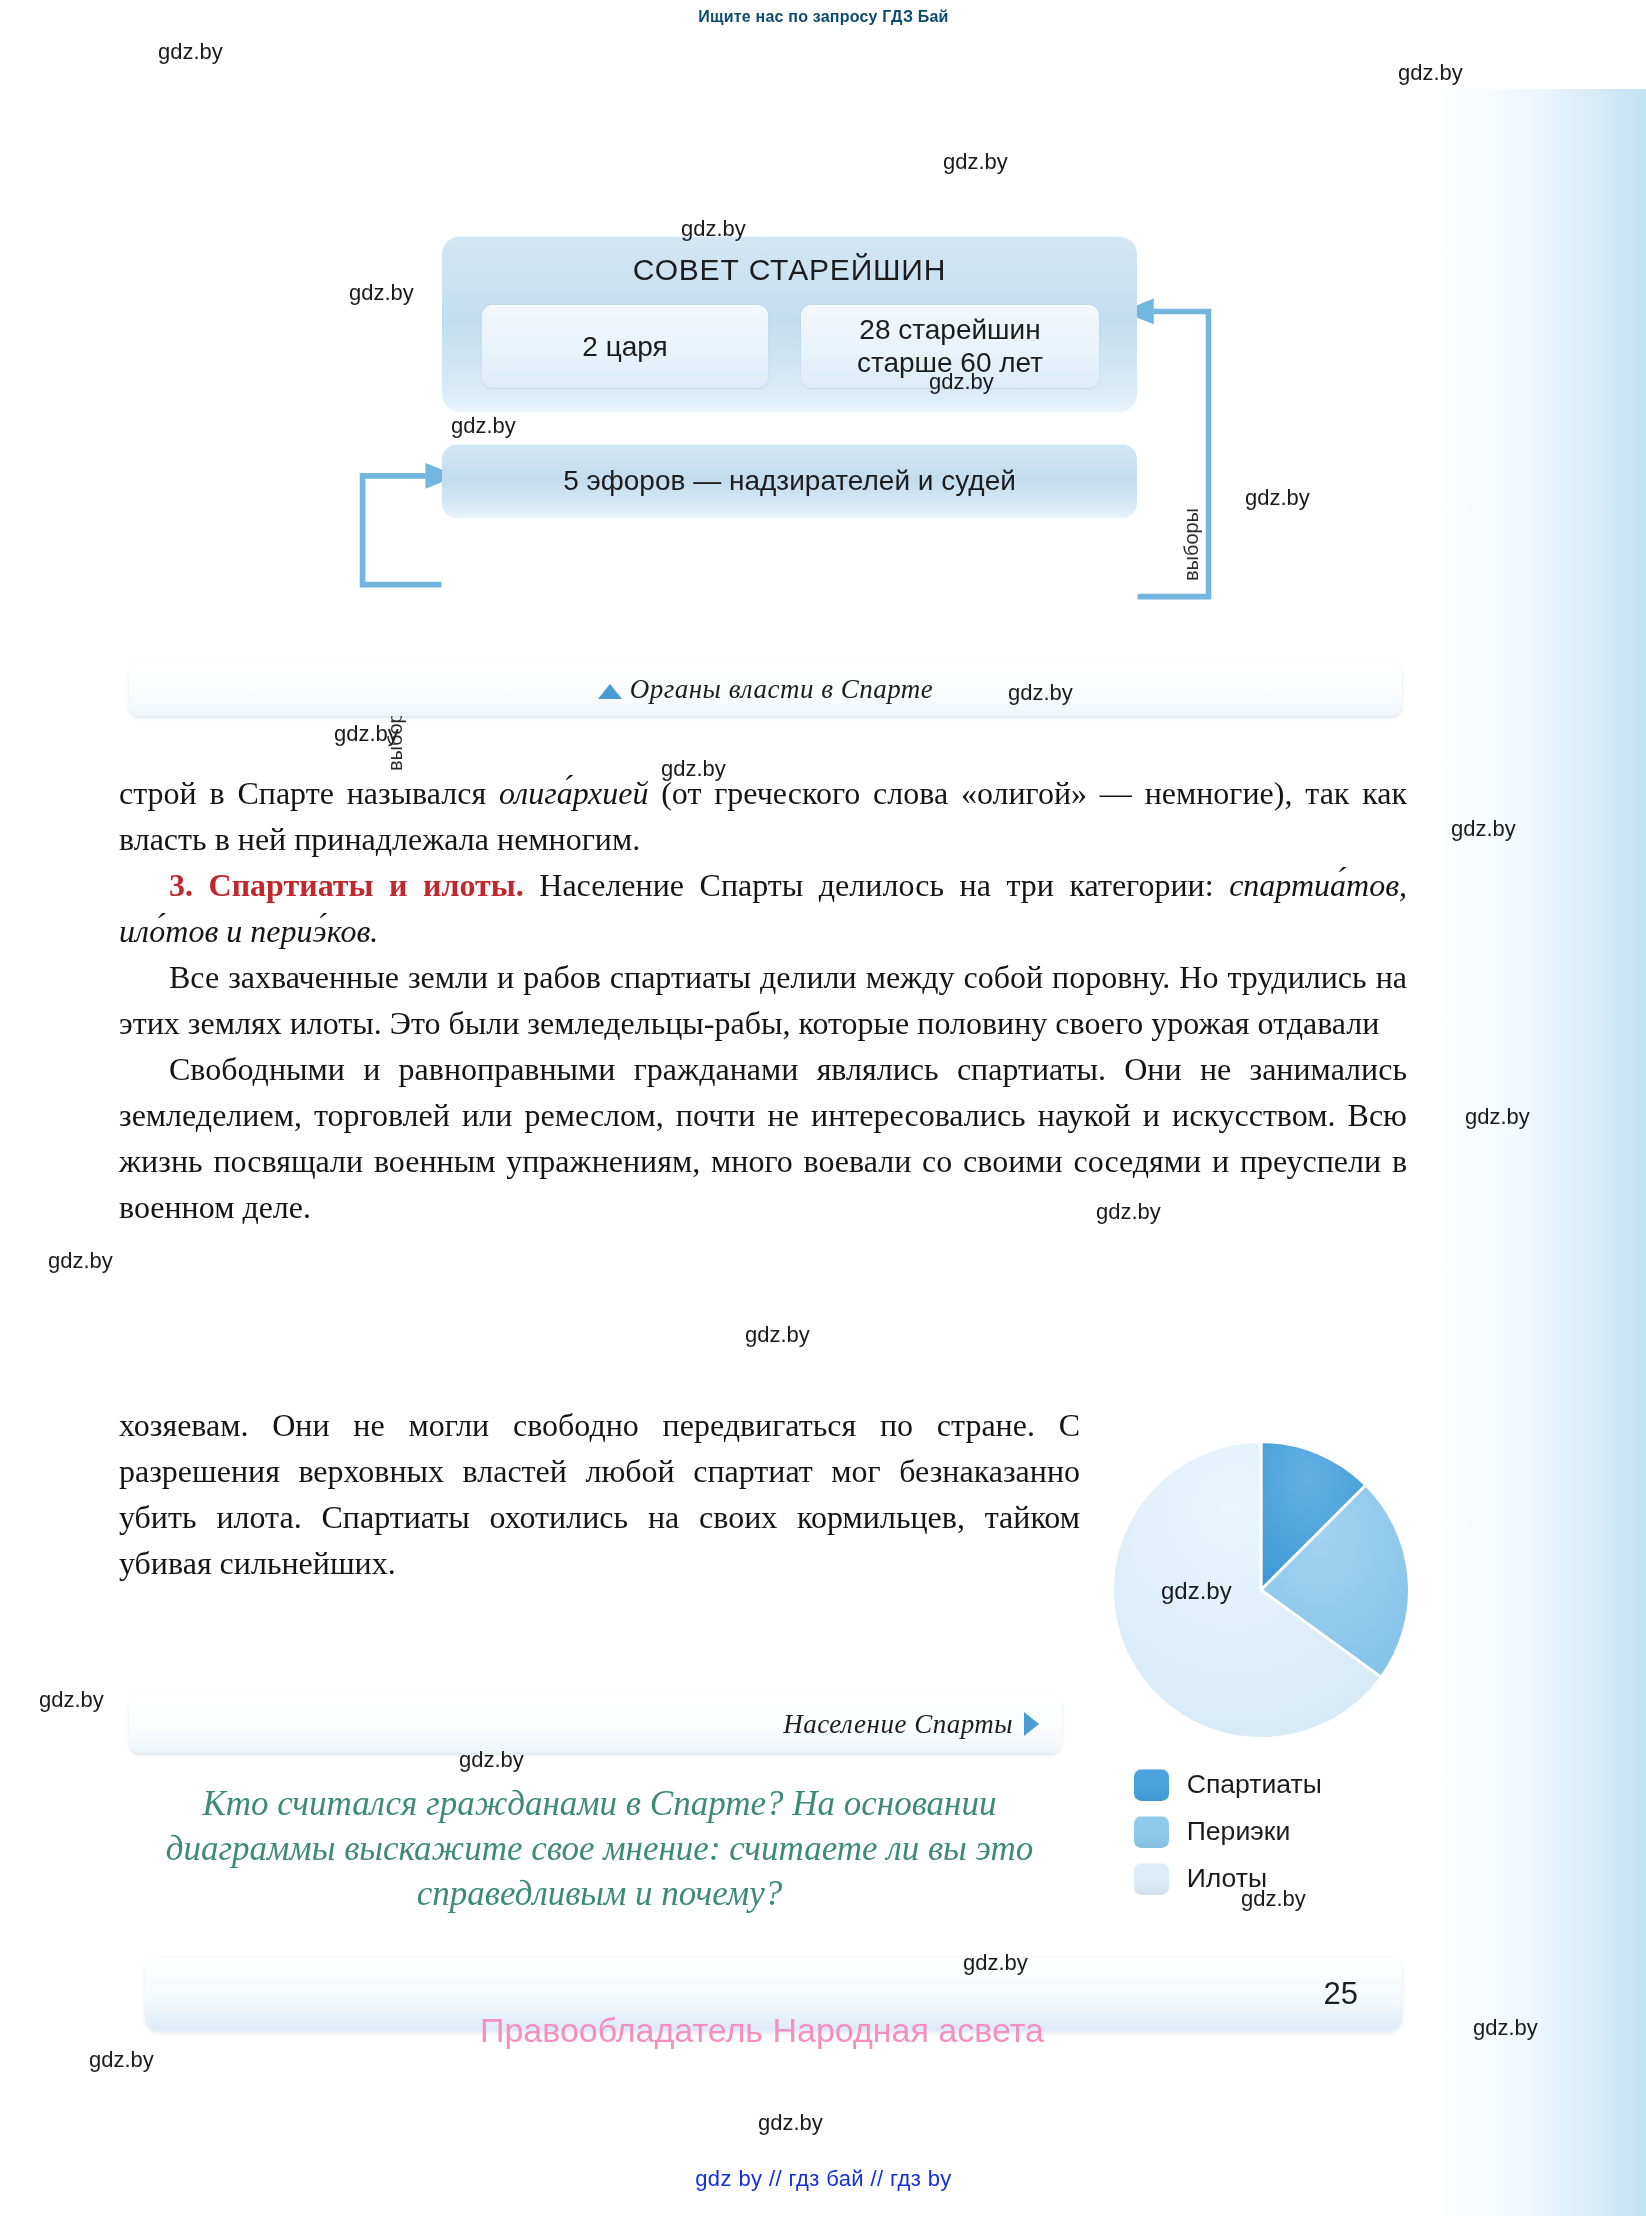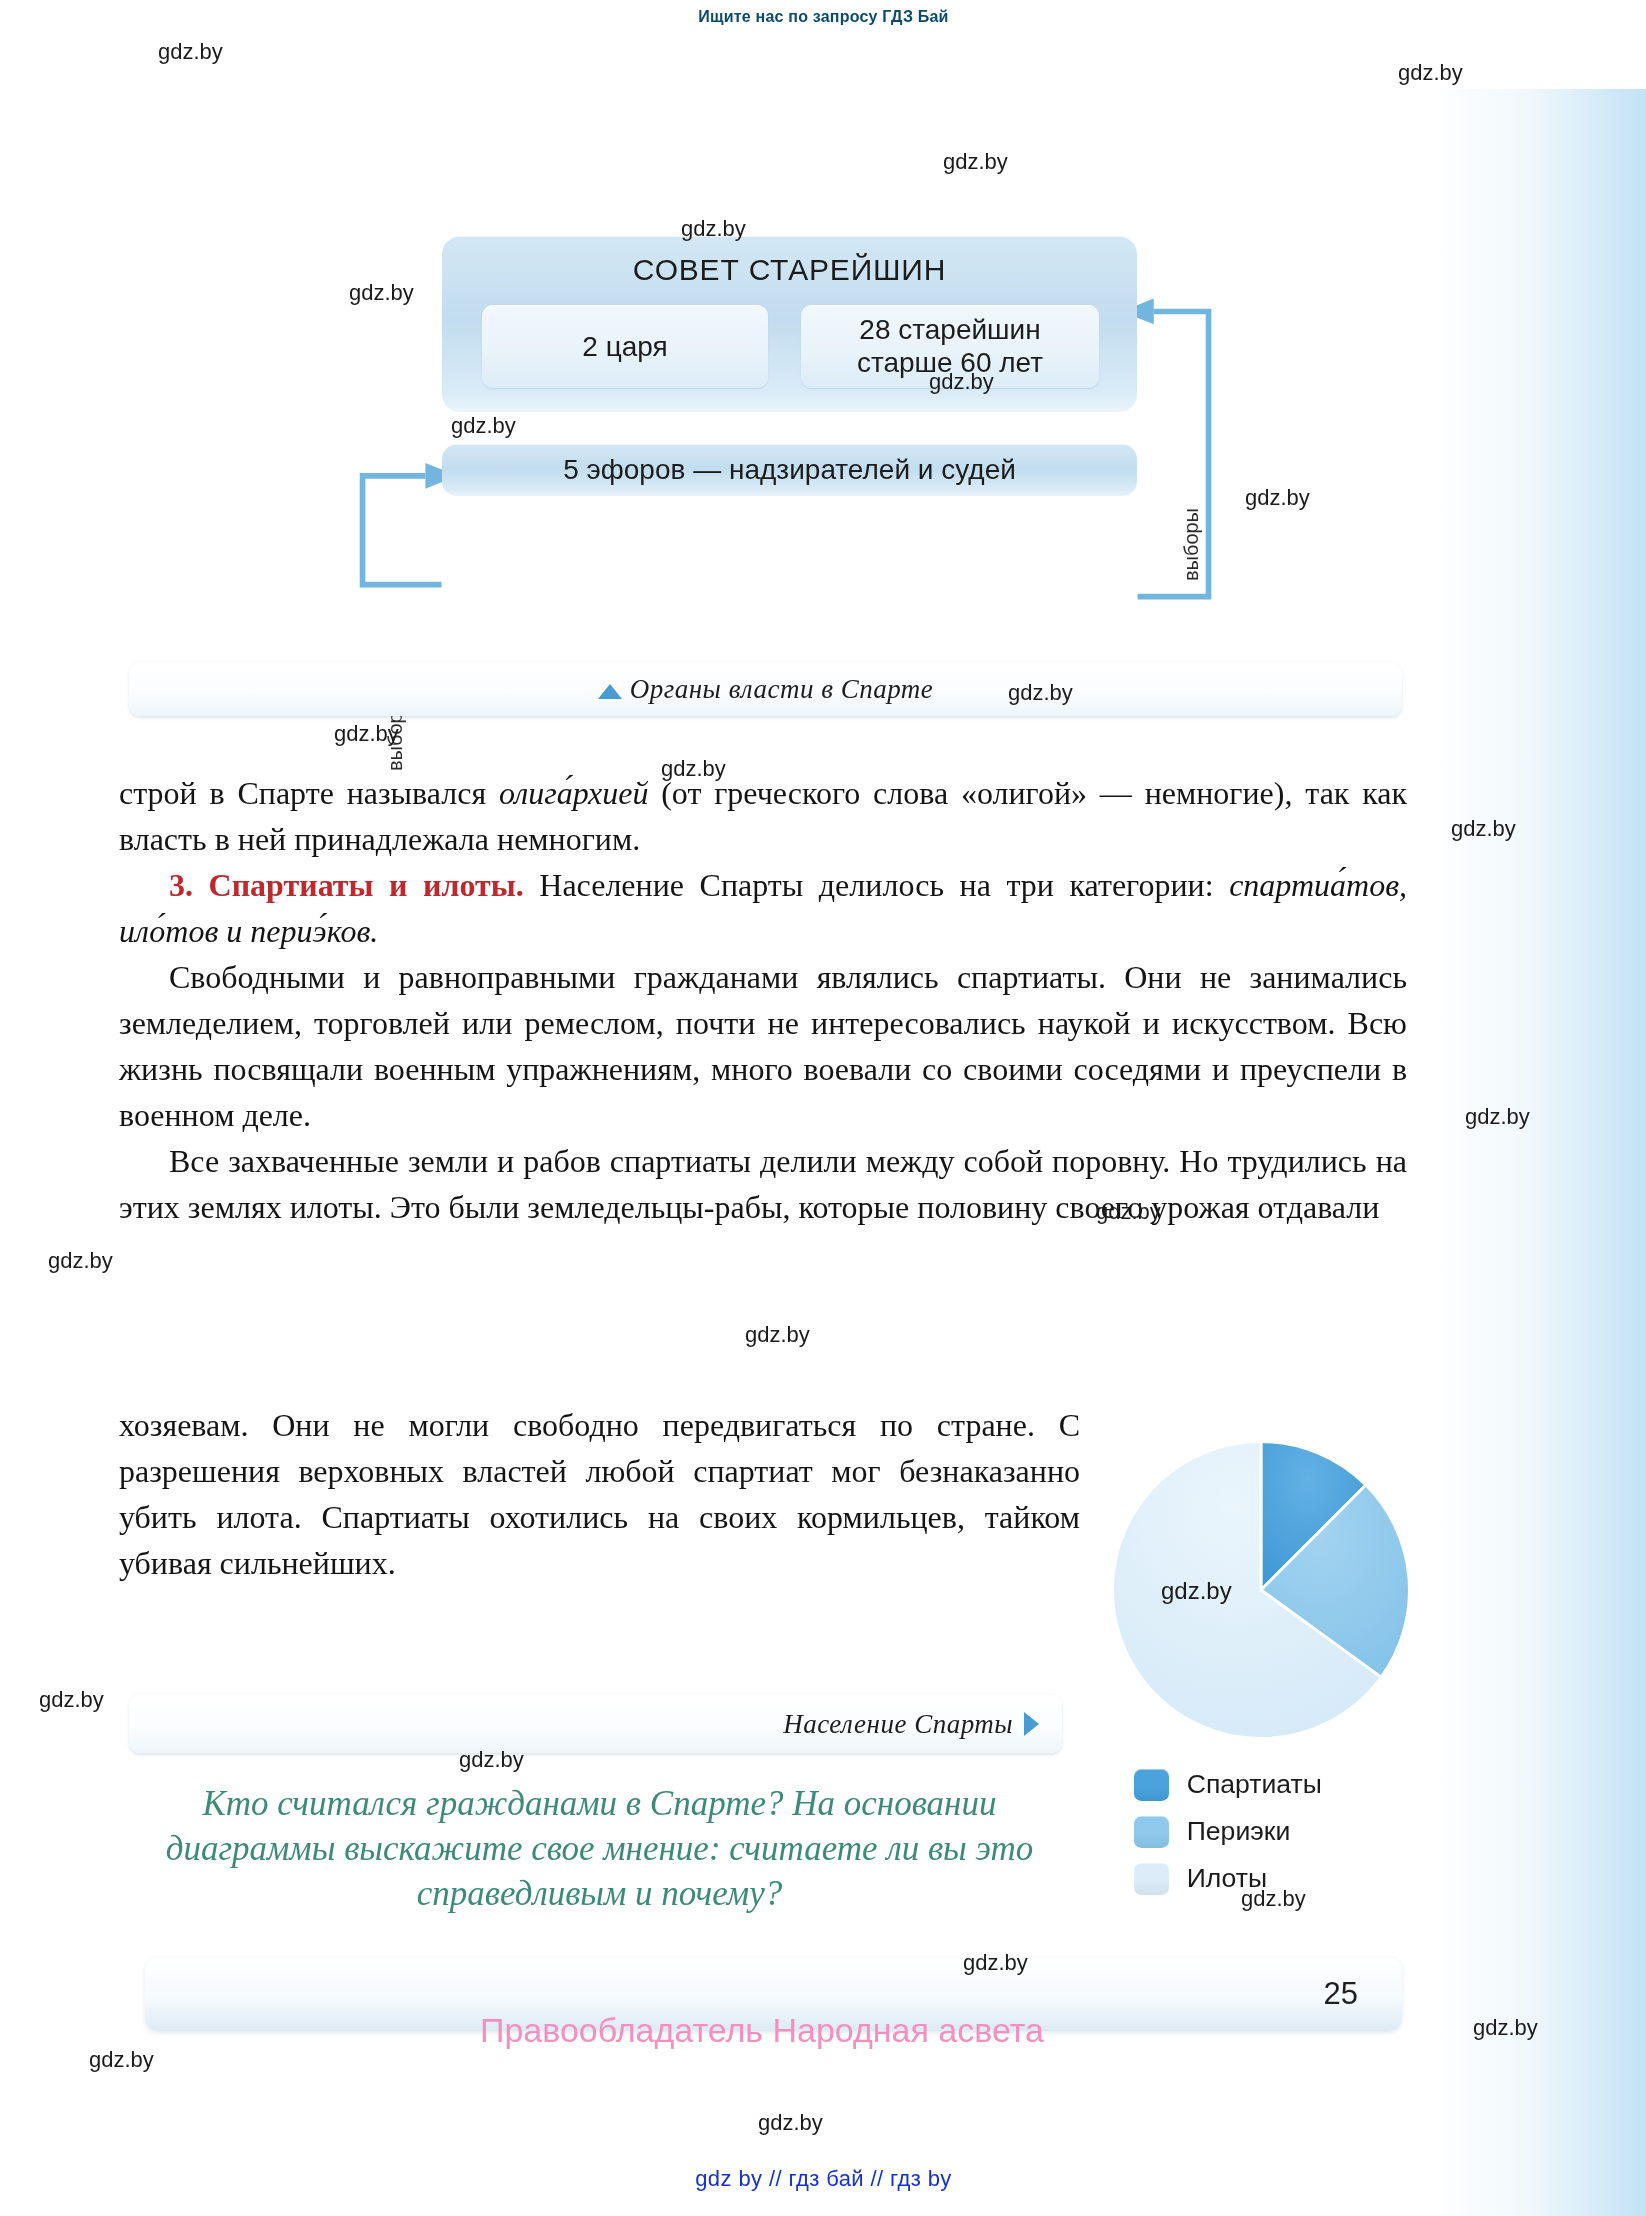--- a/index.html
+++ b/index.html
@@ -96,21 +96,21 @@
     font-family: "Liberation Sans", sans-serif;
     font-size: 28px;
     color: #1c1c1c;
     line-height: 1.18;
   }
   #subbox-kings { left: 40px; top: 69px; width: 286px; height: 83px; }
   #subbox-elders { left: 359px; top: 69px; width: 298px; height: 83px; }
 
   #box-ephors {
     left: 442px; top: 226px;
-    width: 695px; height: 52px;
+    width: 695px; height: 74px;
     font-size: 28px;
   }
   #box-assembly {
     left: 442px; top: 312px;
     width: 695px; height: 79px;
     flex-direction: column;
   }
   #box-assembly-l1 { font-size: 28px; }
   #box-assembly-l2 { font-size: 22px; margin-top: 1.6px; }
 
@@ -321,23 +321,23 @@
 <div class="caption-bar" id="caption-power">
   <span class="tri-up"></span>
   <span id="caption-power-text">Органы власти в Спарте</span>
 </div>
 
 <div id="body-text">
   <p class="para"><span>строй в Спарте назывался </span><span class="i">олига́рхией</span><span> (от греческого слова «олигой» — немногие), так как власть в ней принадлежала немногим.</span></p>
 
   <p class="para indent"><span class="heading-red">3. Спартиаты и илоты.</span><span> Население Спарты делилось на три категории: </span><span class="i">спартиа́тов, ило́тов и периэ́ков.</span></p>
 
+  <p class="para indent">Все захваченные земли и рабов спартиаты делили между собой поровну. Но трудились на этих землях илоты. Это были земледельцы-рабы, которые половину своего урожая отдавали</p>
+
   <p class="para indent">Свободными и равноправными гражданами являлись спартиаты. Они не занимались земледелием, торговлей или ремеслом, почти не интересовались наукой и искусством. Всю жизнь посвящали военным упражнениям, много воевали со своими соседями и преуспели в военном деле.</p>
-
-  <p class="para indent">Все захваченные земли и рабов спартиаты делили между собой поровну. Но трудились на этих землях илоты. Это были земледельцы-рабы, которые половину своего урожая отдавали</p>
 </div>
 
 <div id="para-wrap-narrow">
   <p class="para">хозяевам. Они не могли свободно передвигаться по стране. С разрешения верховных властей любой спартиат мог безнаказанно убить илота. Спартиаты охотились на своих кормильцев, тайком убивая сильнейших.</p>
 </div>
 
 <div id="pie-wrap">
   <svg width="300" height="300" viewBox="0 0 372 372">
     <defs>
       <radialGradient id="gradSpart" cx="45%" cy="25%" r="85%">

